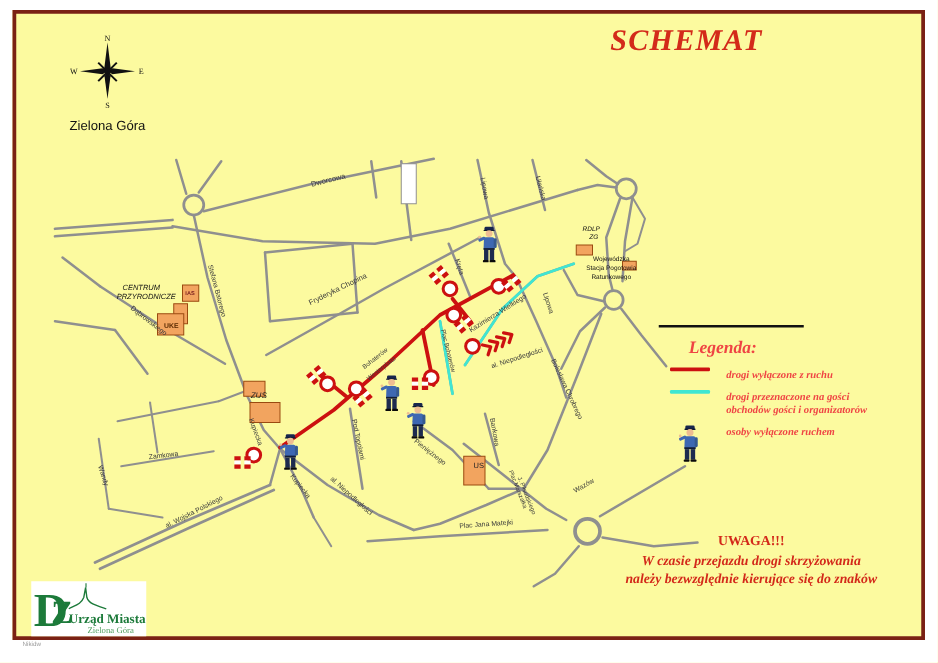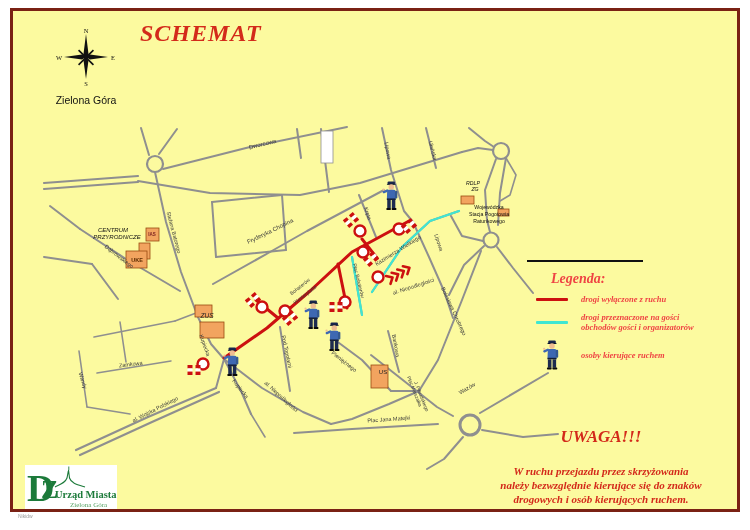--- a/index.html
+++ b/index.html
@@ -3,38 +3,38 @@
 <meta charset="utf-8">
 <style>
   html,body{margin:0;padding:0;background:#ffffff;}
   .page{position:relative;width:750px;height:530px;background:#ffffff;overflow:hidden;
         font-family:"Liberation Serif","DejaVu Serif",serif;}
   .sheet{position:absolute;left:10px;top:8px;width:724px;height:498px;
          background:#fcfa9f;border:3px solid #7a2114;}
   #mapsvg{position:absolute;left:0;top:0;}
   .overlay{position:absolute;}
   
-  .header-block{left:140px;top:20px;width:470px;text-align:left;color:#d32a1a;}
+  .header-block{left:140px;top:20px;width:470px;text-align:right;color:#d32a1a;}
   .t1{font-size:24px;font-weight:bold;font-style:italic;letter-spacing:1px;}
   .t2{font-size:20px;font-weight:bold;font-style:italic;margin-top:2px;}
   .t3{font-size:16px;font-weight:bold;font-style:italic;margin-top:5px;}
   
   .compass-wrap{left:48px;top:26px;width:76px;text-align:center;}
   .compass-city{font-family:"Liberation Sans",sans-serif;font-size:10.5px;color:#111;margin-top:2px;}
   
   .legend{left:527px;top:260px;width:200px;color:#ef4444;}
   .legend-topline{width:116px;height:2px;background:#111;margin-bottom:9px;}
   .legend-heading{font-size:14px;font-weight:bold;font-style:italic;margin-left:24px;margin-bottom:6px;}
-  .legend-row{display:flex;align-items:center;margin-top:7px;}
+  .legend-row{display:flex;margin-top:7px;}
   .legend-sample{width:34px;flex:0 0 34px;margin-left:8px;margin-right:12px;display:flex;justify-content:center;}
   .sample-line{width:32px;height:3px;border-radius:1px;}
   .legend-label{font-size:8.5px;font-weight:bold;font-style:italic;line-height:1.25;}
   
   .warning{left:468px;top:427px;width:266px;text-align:center;color:#d3291a;}
-  .warning-heading{font-size:17px;font-weight:bold;font-style:italic;margin-bottom:17px;}
+  .warning-heading{font-size:11px;font-weight:bold;margin-bottom:3px;}
   .warning-line{font-size:11px;font-weight:bold;font-style:italic;line-height:1.28;}
   
   .logo{left:25px;top:465px;width:92px;height:44px;background:#ffffff;}
   .watermark{left:18px;top:513px;font-family:"Liberation Sans",sans-serif;
              font-size:5px;color:#9a9a9a;}
 </style>
 </head>
 <body>
 
 <div class="page">
@@ -294,31 +294,30 @@
             <div>obchodów gości i organizatorów</div>
           </div>
         </div>
         <div class="legend-row">
           <div class="legend-sample">
             <svg width="18" height="30" viewBox="0 0 18 32">
               <use href="#cop" xlink:href="#cop"></use>
             </svg>
           </div>
           <div class="legend-label">
-            <div>osoby kierujące ruchem</div>
+            <div>osoby wyłączone ruchem</div>
           </div>
         </div>
       </div>
   </div>
 
   <div class="overlay warning">
     <div class="warning-heading">UWAGA!!!</div>
-    <div class="warning-line">W ruchu przejazdu przez skrzyżowania</div>
+    <div class="warning-line">W czasie przejazdu drogi skrzyżowania</div>
     <div class="warning-line">należy bezwzględnie kierujące się do znaków</div>
-    <div class="warning-line">drogowych i osób kierujących ruchem.</div>
   </div>
 
   <div class="overlay logo">
     <svg width="92" height="44" viewBox="0 0 92 44">
       <text x="2" y="36" font-size="38" font-weight="bold" fill="#1c7a3a" font-family="Liberation Serif,serif">D</text>
       <text x="16" y="33" font-size="26" font-weight="bold" fill="#1c7a3a" font-family="Liberation Serif,serif">Z</text>
       <path d="M30,22 C36,19 40,18 42,13 L43.5,5 L44.5,13 C46,18 52,19.5 60,22" fill="none" stroke="#1c7a3a" stroke-width="1.1"></path>
       <line x1="43.8" y1="5" x2="43.8" y2="1.5" stroke="#1c7a3a" stroke-width="0.9"></line>
       <text x="30" y="33" font-size="10.5" font-weight="bold" fill="#1c7a3a" font-family="Liberation Serif,serif">Urząd Miasta</text>
       <text x="45" y="41.5" font-size="7" fill="#55a163" font-family="Liberation Serif,serif">Zielona Góra</text>

